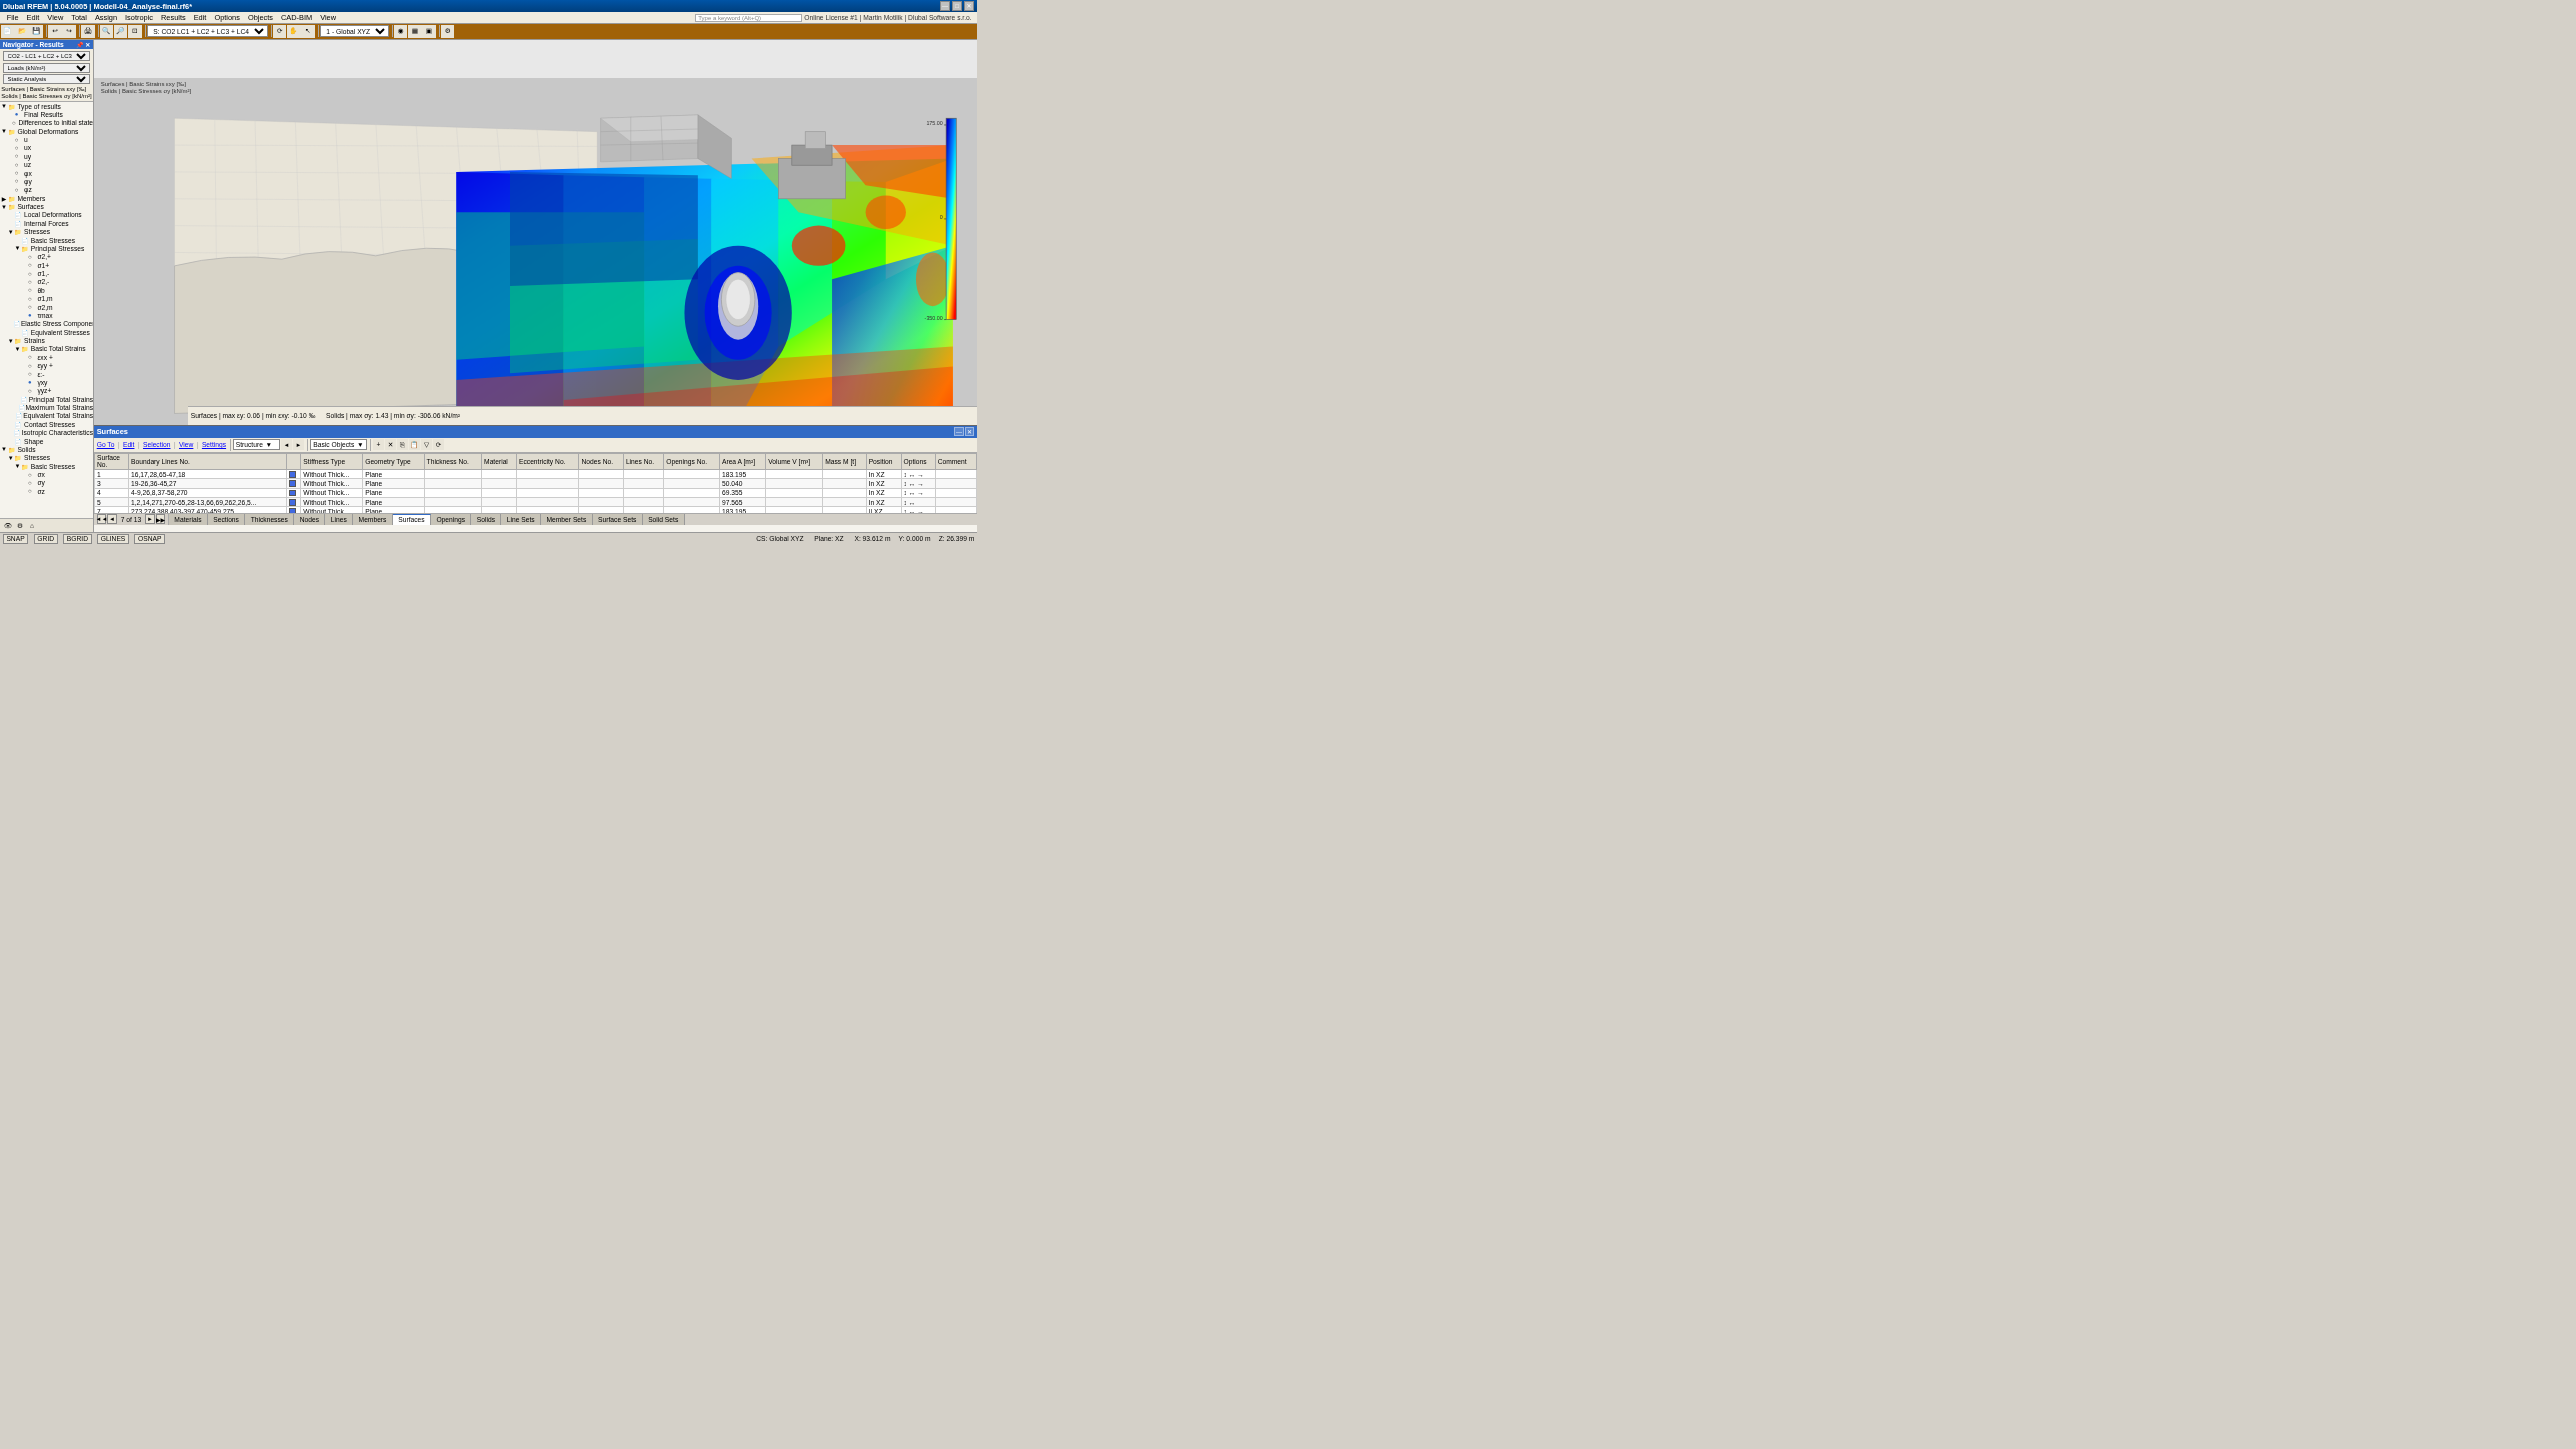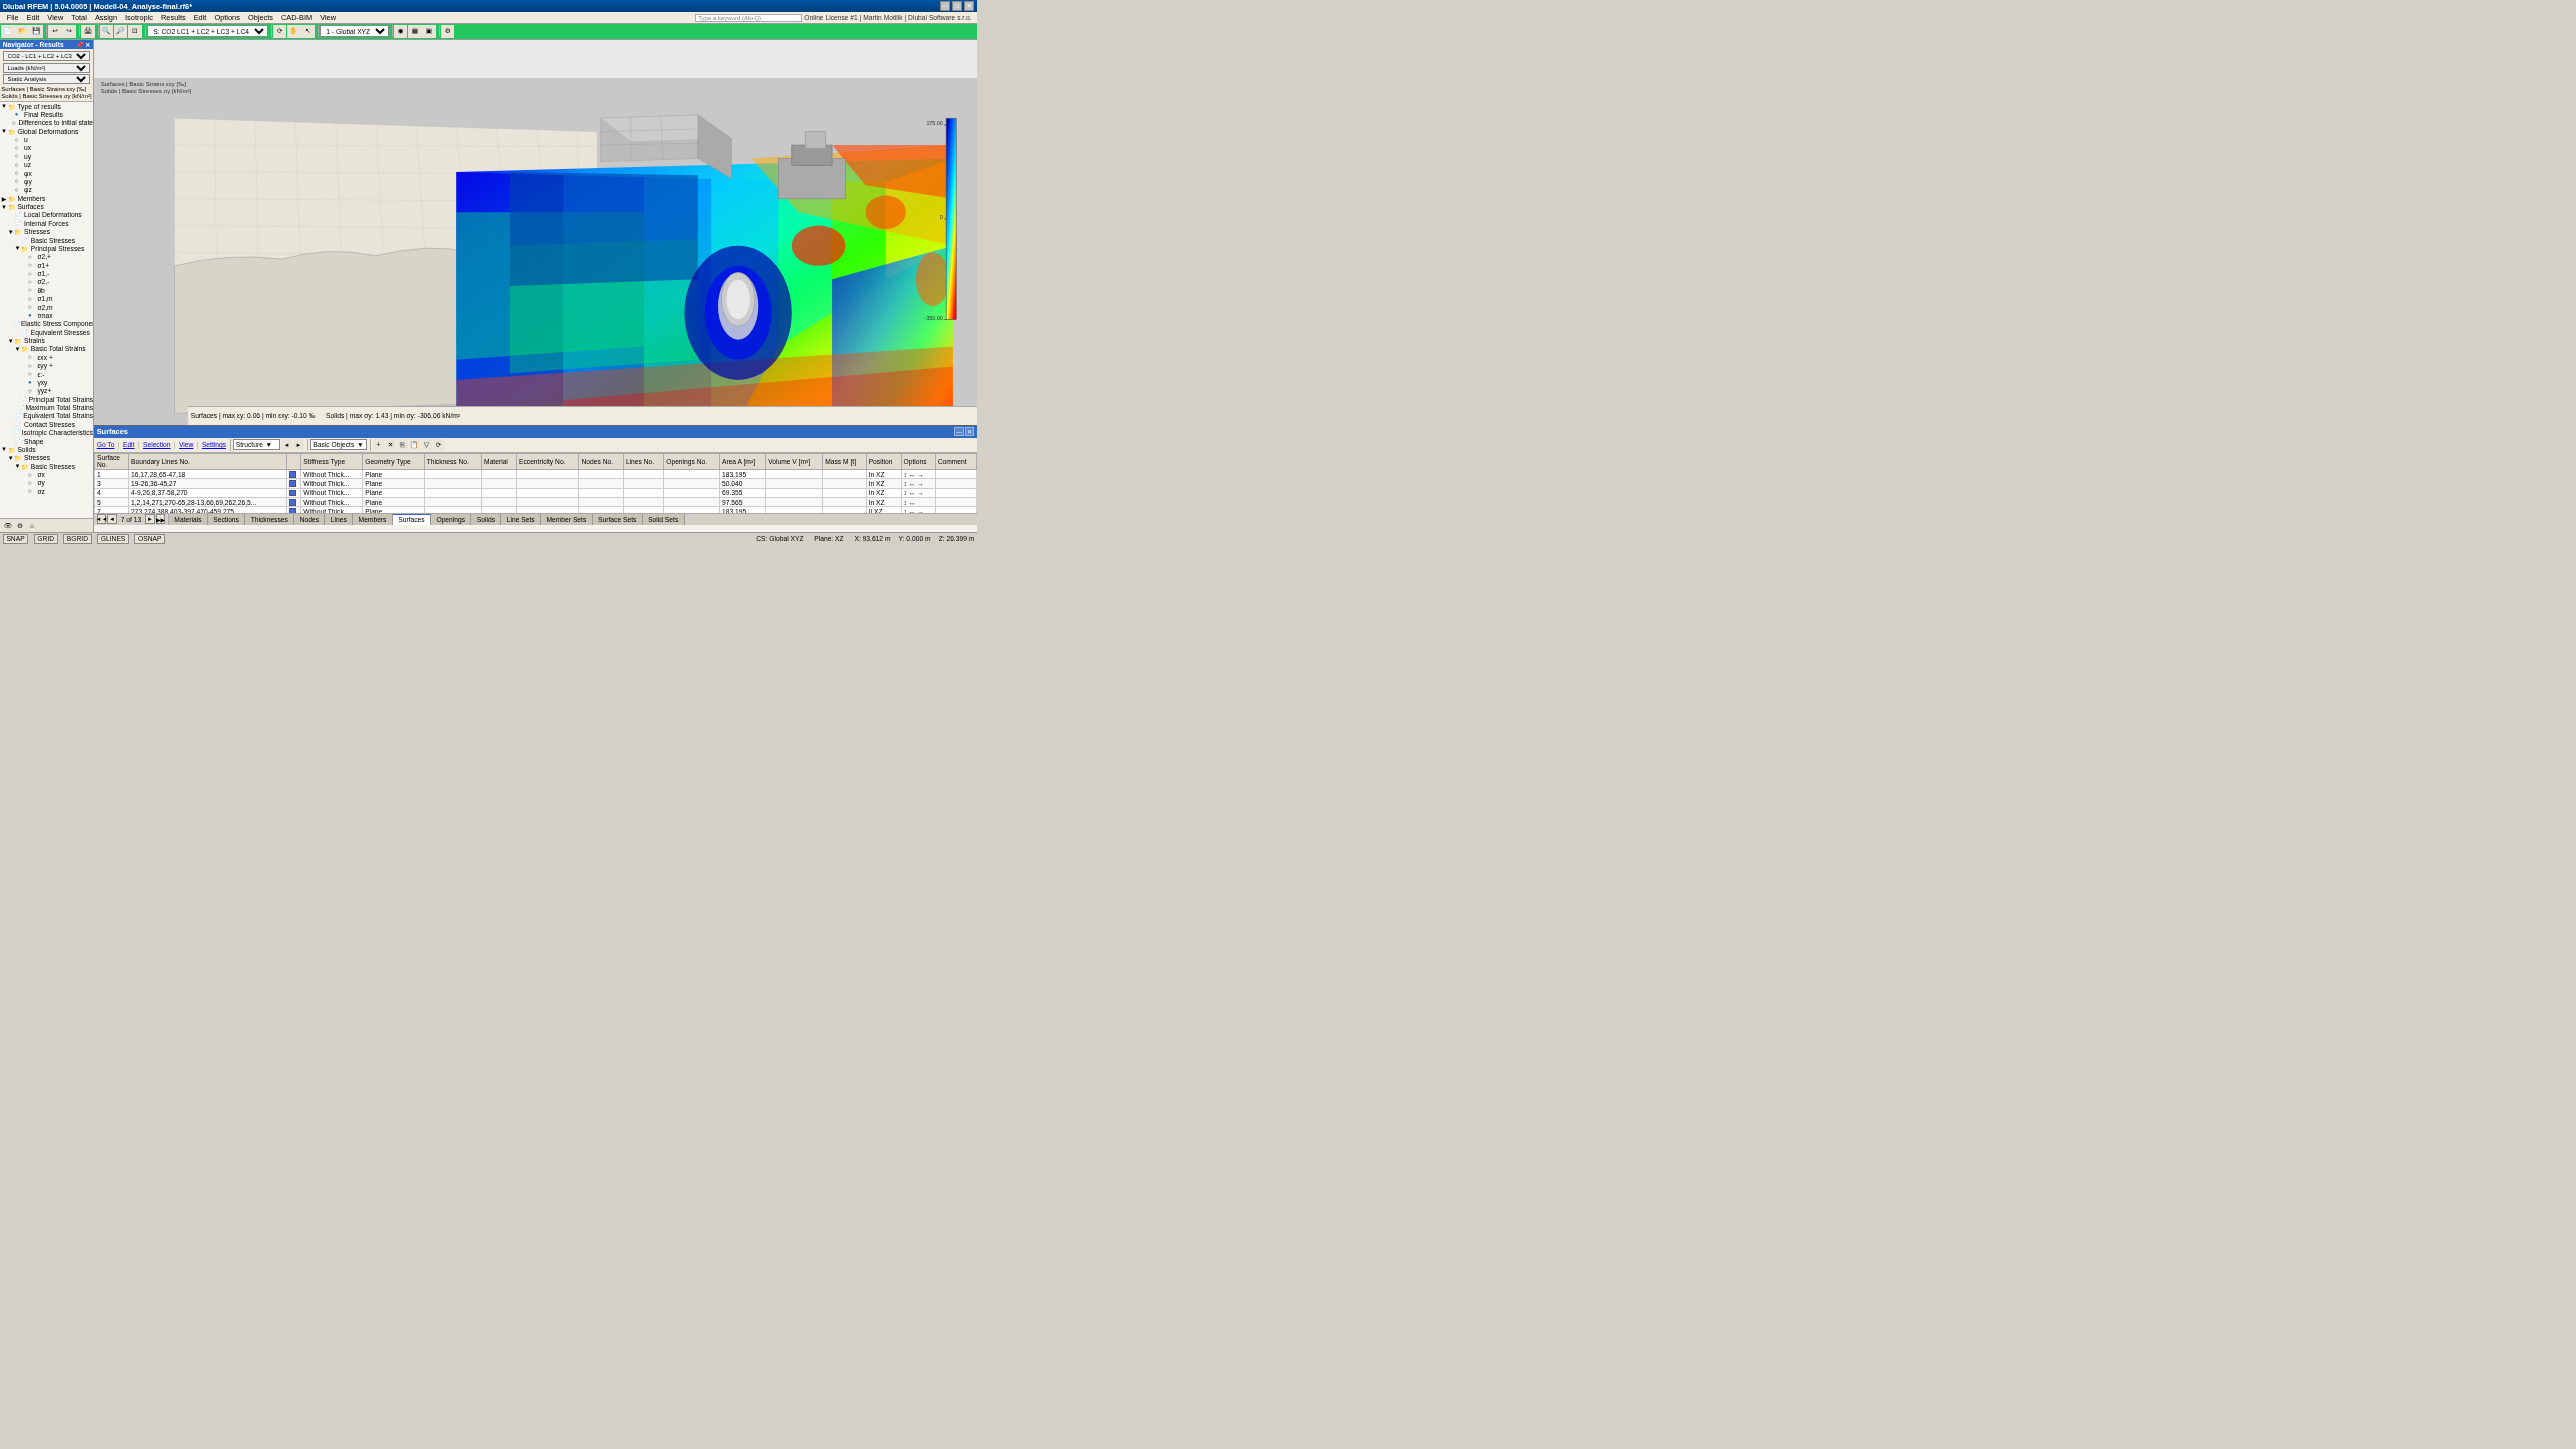--- a/index.html
+++ b/index.html
@@ -44,21 +44,21 @@
       border-bottom: 0.7px solid #999;
     }
     .menu-item {
       padding: 0.7px 4px;
       font-size: 7.4px;
       cursor: pointer;
     }
 
     
     #toolbars {
-      background: #22c55e;
+      background: #a16207;
       border-bottom: 0.7px solid #999;
     }
     .toolbar-row {
       height: 14.8px;
       display: flex;
       align-items: center;
       padding: 0.7px 1.3px;
       gap: 0.7px;
       flex-wrap: wrap;
     }

